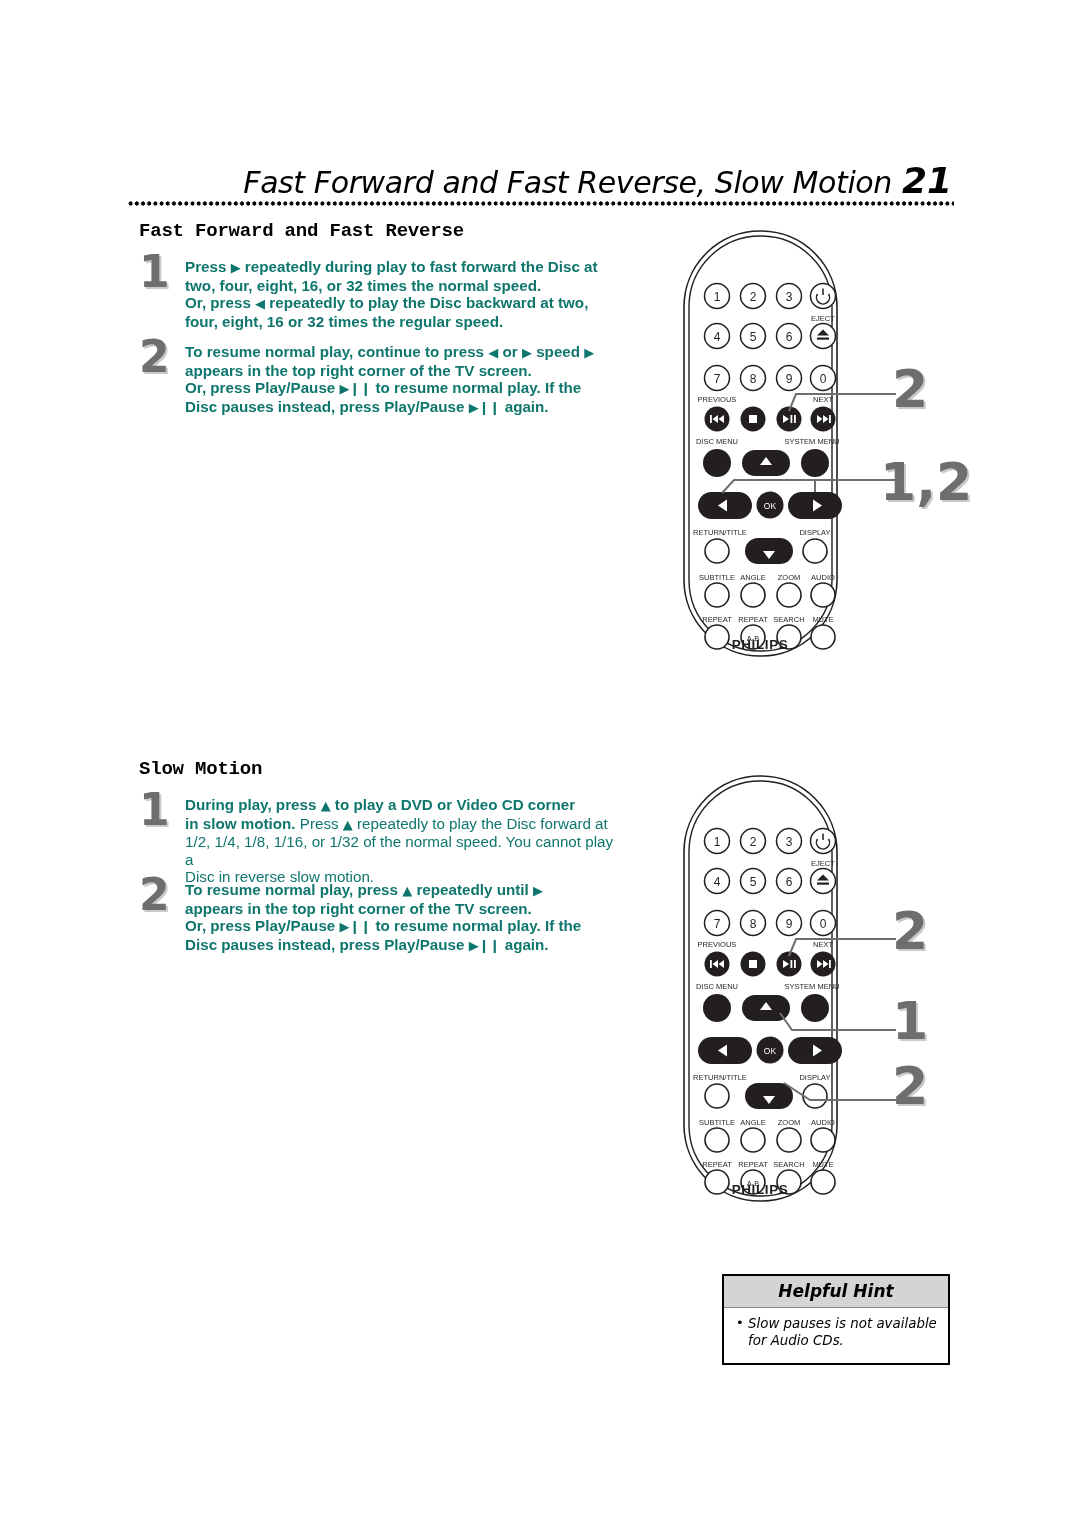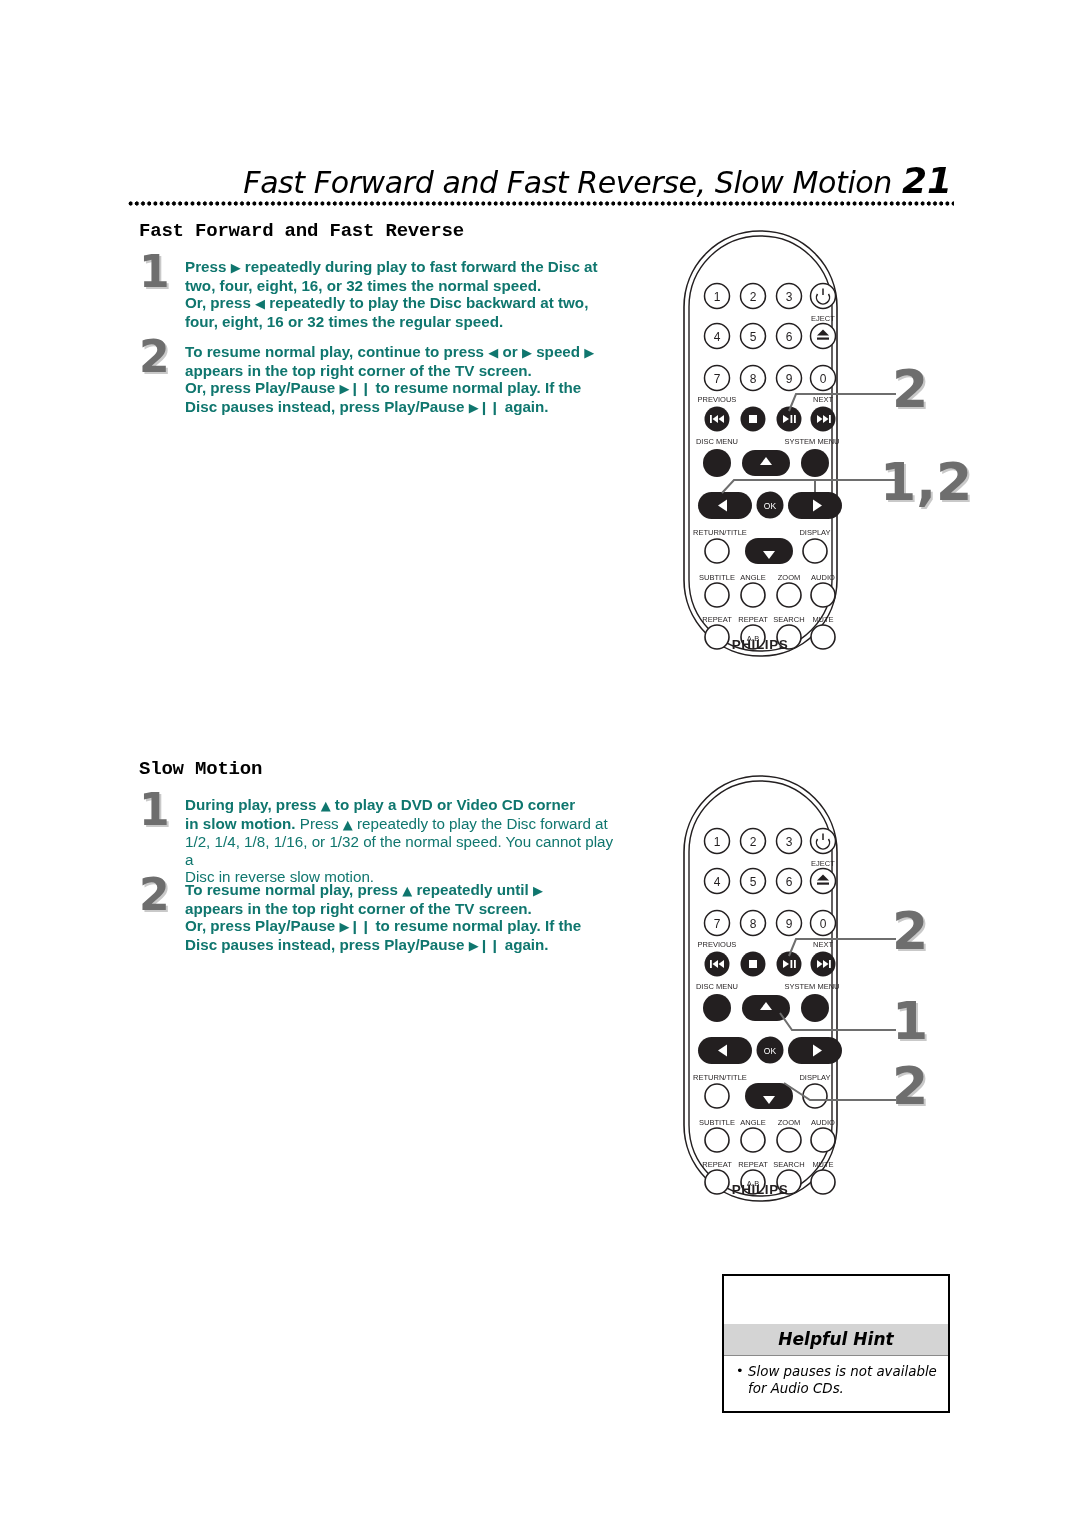--- a/index.html
+++ b/index.html
@@ -132,21 +132,20 @@
   #hint-title {
     background: #d4d4d4;
     border-bottom: 1px solid #8a8a8a;
     text-align: center;
     font-family: "DejaVu Sans", sans-serif;
     font-style: italic;
     font-weight: bold;
     font-size: 17px;
     color: #000;
     padding: 5px 0 6px 0;
-    margin-top: 48px;
   }
   #hint-body {
     padding: 8px 10px 14px 10px;
   }
   .hint-item {
     font-family: "DejaVu Sans", sans-serif;
     font-style: italic;
     font-size: 13.4px;
     line-height: 16.5px;
     color: #000;

